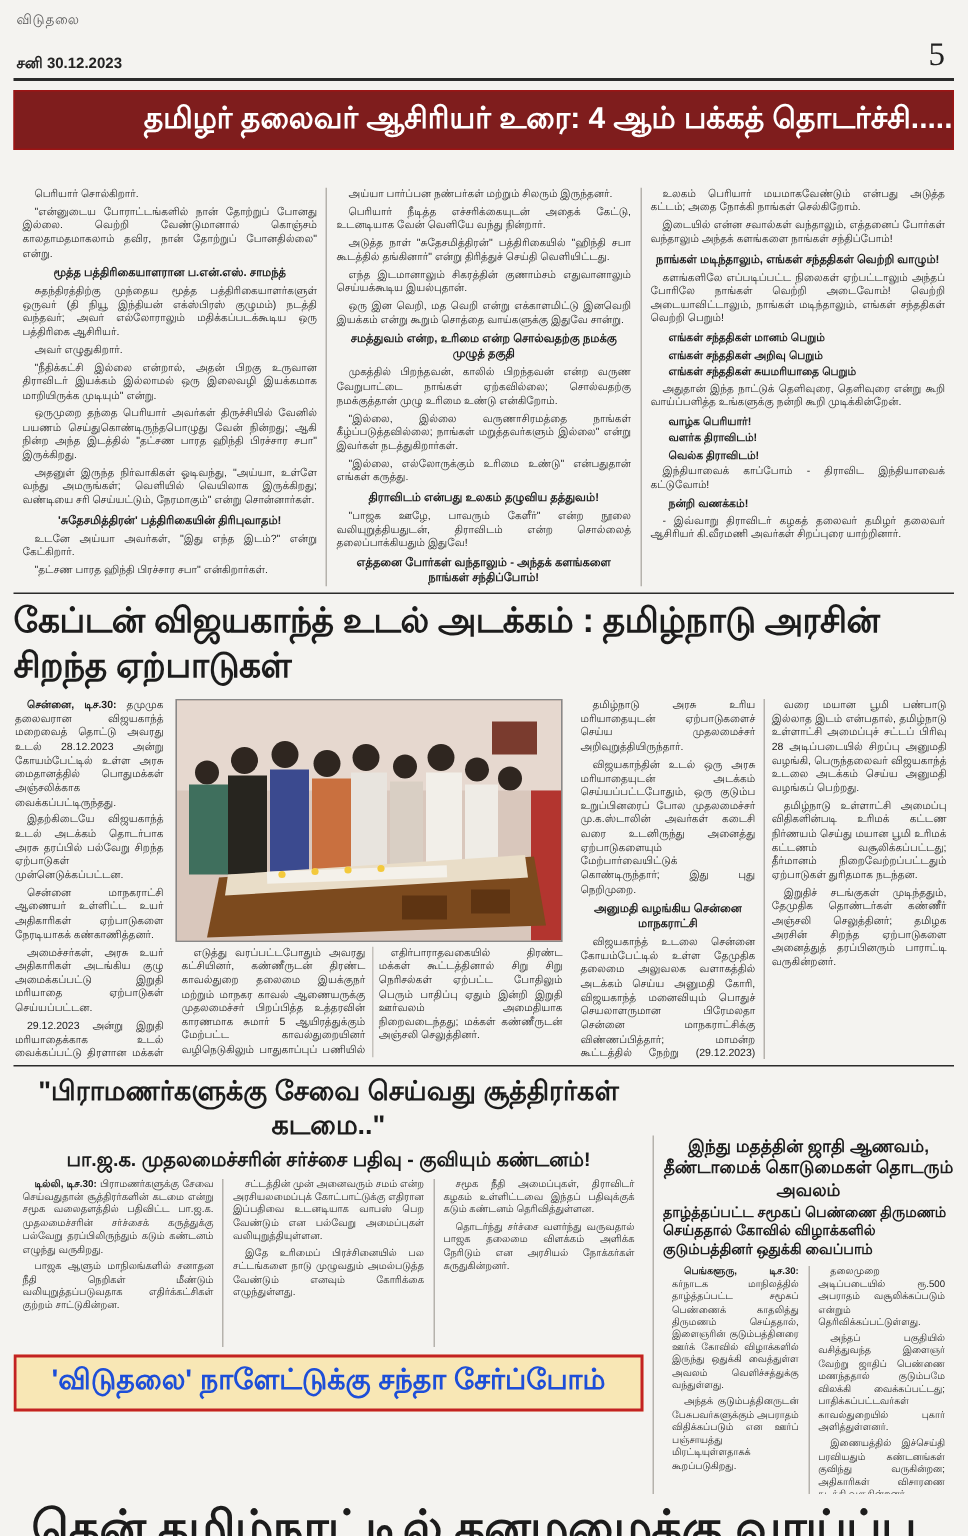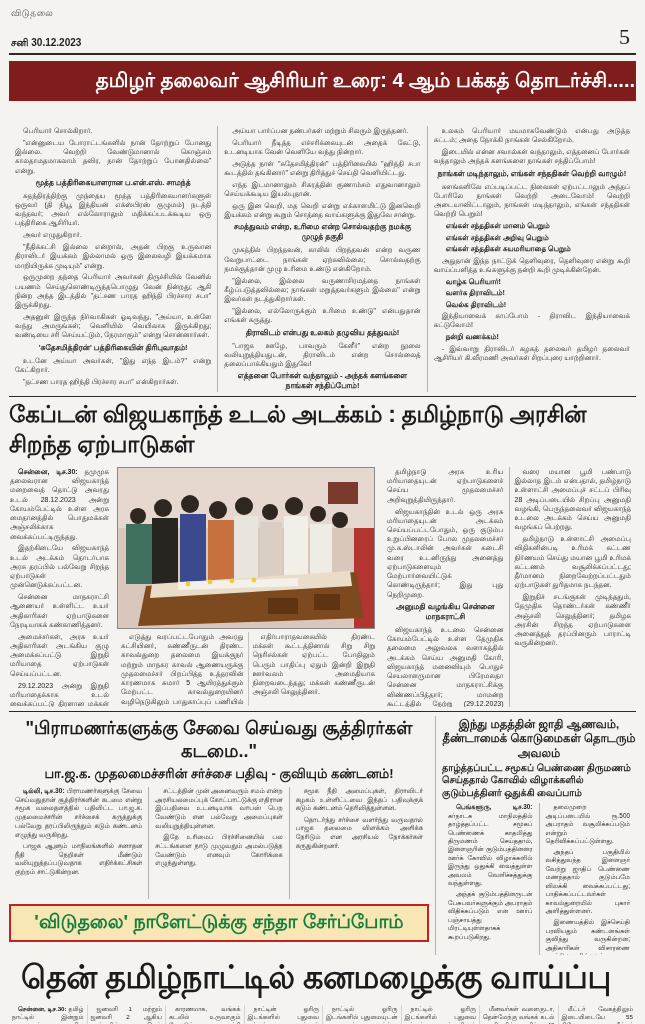--- a/index.html
+++ b/index.html
@@ -39,28 +39,28 @@
   .fun-center{width:262px;flex:0 0 auto;padding:0 3px;}
   .photo{width:256px;height:160px;border:1px solid #888;background:#d9c6bb;}
   .fun-under{display:flex;height:74px;overflow:hidden;margin-top:3px;}
   .fun-under .col{padding:0 4px;border:none;}
   .fun-under .col + .col{border-left:1px solid #c5c2bc;}
   .fun-right{flex:1 1 auto;display:flex;overflow:hidden;}
   .fun-right .col{padding:0 5px;}
   
   .midrow{display:flex;overflow:hidden;}
   .mid-left{width:420px;flex:0 0 auto;padding-right:6px;}
-  .mid-right{flex:1 1 auto;border-left:1px solid #b5b2ac;padding-left:6px;overflow:hidden;}
+  .mid-right{flex:1 1 auto;border-left:1px solid #b5b2ac;padding-left:6px;overflow:hidden;margin-top:42px;}
   .bjp-quote{font-size:18px;font-weight:bold;text-align:center;margin:2px 0 2px 0;}
   .bjp-sub{font-size:13px;font-weight:bold;text-align:center;margin:0 0 4px 0;}
   .bjp-cols{height:112px;}
   .bjp-cols .p{font-size:6.6px;}
   .yellowbanner{
     margin-top:5px;background:#f8e7b5;border:2px solid #c darkred;
-    border:2px solid #c32222;color:#15803d;
+    border:2px solid #c32222;color:#1d4ed8;
     text-align:center;font-weight:bold;font-size:19px;line-height:32px;height:34px;
   }
   .caste-head{font-size:11.5px;font-weight:bold;text-align:center;margin:1px 0 2px 0;line-height:1.25;}
   .caste-sub{font-size:9.5px;font-weight:bold;text-align:left;margin:0 0 4px 0;line-height:1.3;}
   .caste-cols{height:152px;}
   .caste-cols .p{font-size:6.4px;}
   
   .wx-head{font-size:32px;font-weight:bold;text-align:left;margin:4px 0 5px 12px;letter-spacing:-.5px;}
   .wx-cols{display:flex;height:86px;overflow:hidden;}
   .wx-col{flex:1 1 0;padding:0 3px;overflow:hidden;}

